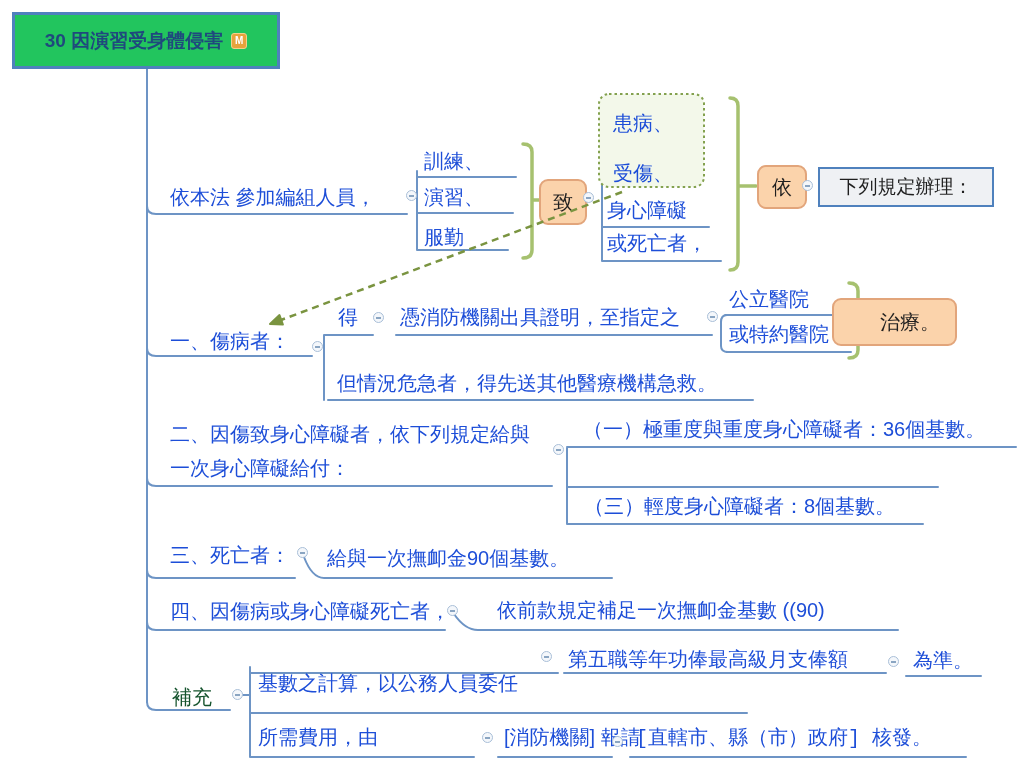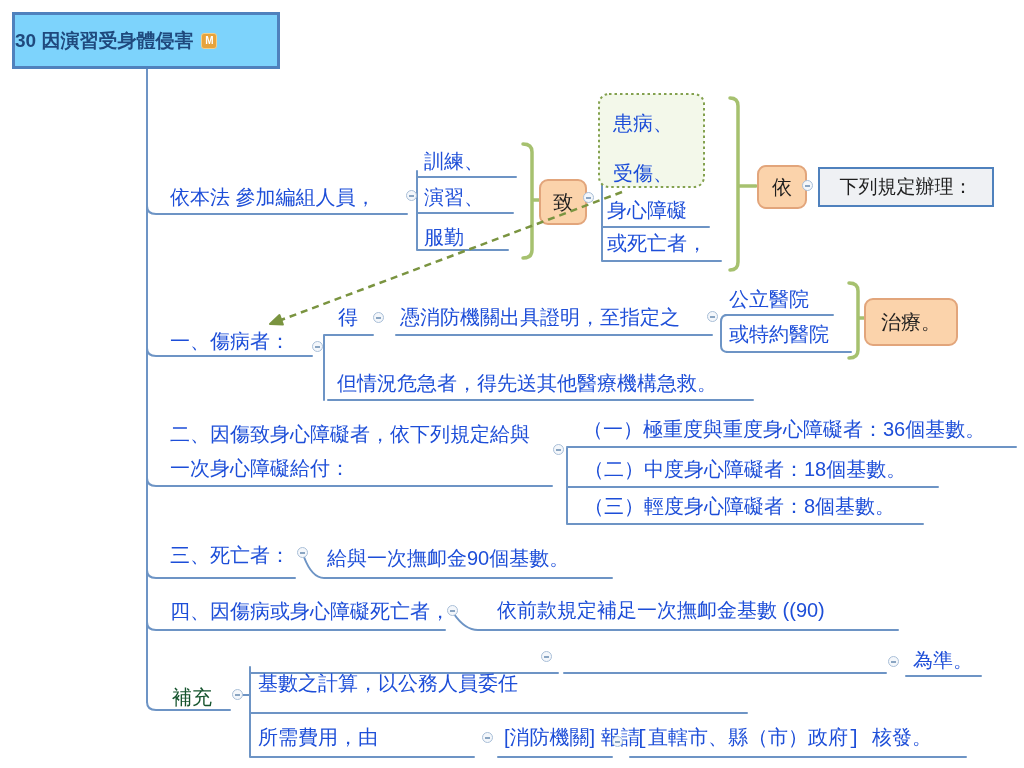--- a/index.html
+++ b/index.html
@@ -7,21 +7,21 @@
           font-family:"Liberation Sans","DejaVu Sans",sans-serif;color:#1f1f1f;}
   svg.layer{position:absolute;left:0;top:0;width:1024px;height:768px;pointer-events:none;}
   .node{position:absolute;font-size:20px;line-height:26px;white-space:nowrap;color:#1d4ed8;}
   .wrap2{white-space:pre-line;line-height:34px;}
   .blue-text{color:#14532d;}
   .obox{position:absolute;display:flex;align-items:center;justify-content:center;
         background:#fbd3ab;border:2px solid #e2a57b;border-radius:9px;font-size:20px;color:#1f1f1f;}
   .rulebox{position:absolute;display:flex;align-items:center;justify-content:center;
         background:#eff1f4;border:2px solid #4f81bd;font-size:19px;color:#1f1f1f;}
   .rootbox{position:absolute;left:12px;top:12px;width:262px;height:51px;
-        background:#7dd3fc;border:3px solid #4f81bd;display:flex;align-items:center;
+        background:#22c55e;border:3px solid #4f81bd;display:flex;align-items:center;justify-content:center;
         font-size:19px;font-weight:bold;color:#1f497d;}
   .badge{display:inline-block;width:14px;height:14px;margin-left:8px;border-radius:3px;
         background:#e7a33c;border:1px solid #f3cf8a;color:#fff;font-size:10px;font-weight:bold;
         line-height:14px;text-align:center;}
   .minus{position:absolute;width:11px;height:11px;border-radius:50%;
         background:#f4f7fb;border:1px solid #a9bfd8;box-sizing:border-box;}
   .minus::after{content:"";position:absolute;left:2px;top:4px;width:5px;height:1.5px;background:#8aa5c2;}
 </style>
 </head>
 <body>
@@ -88,40 +88,40 @@
   <div class="rulebox" style="left:818px;top:167px;width:172px;height:36px;">
     <span>下列規定辦理：</span>
   </div>
 
   <div class="node" style="left:170px;top:328px;">一、傷病者：</div>
   <div class="node" style="left:338px;top:304px;">得</div>
   <div class="node" style="left:400px;top:304px;">憑消防機關出具證明，至指定之</div>
   <div class="node" style="left:729px;top:286px;">公立醫院</div>
   <div class="node" style="left:729px;top:321px;">或特約醫院</div>
 
-  <div class="obox" style="left:864px;top:298px;width:90px;height:44px;">
+  <div class="obox" style="left:832px;top:298px;width:90px;height:44px;padding-left:31px;">
     <span>治療。</span>
   </div>
 
   <div class="node" style="left:337px;top:370px;">但情況危急者，得先送其他醫療機構急救。</div>
 
   <div class="node wrap2" style="left:170px;top:417px;">二、因傷致身心障礙者，依下列規定給與
 一次身心障礙給付：</div>
   <div class="node" style="left:583px;top:416px;">（一）極重度與重度身心障礙者：36個基數。</div>
-  <div class="node" style="left:584px;top:456px;">（二）中度身心障礙者：18個基數。</div>
   <div class="node" style="left:584px;top:493px;">（三）輕度身心障礙者：8個基數。</div>
 
   <div class="node" style="left:170px;top:542px;">三、死亡者：</div>
   <div class="node" style="left:327px;top:545px;">給與一次撫卹金90個基數。</div>
 
   <div class="node" style="left:170px;top:598px;">四、因傷病或身心障礙死亡者，</div>
   <div class="node" style="left:497px;top:597px;">依前款規定補足一次撫卹金基數  ((90)</div>
 
   <div class="node blue-text" style="left:172px;top:684px;">補充</div>
   <div class="node" style="left:258px;top:670px;">基數之計算，以公務人員委任</div>
+  <div class="node" style="left:568px;top:646px;">第五職等年功俸最高級月支俸額</div>
   <div class="node" style="left:913px;top:647px;">為準。</div>
   <div class="node" style="left:258px;top:724px;">所需費用，由</div>
   <div class="node" style="left:504px;top:724px;">[消防機關] 報請</div>
   <div class="node" style="left:636px;top:726px;font-family:Liberation Mono, monospace;">[直轄市、縣（市）政府] 核發。</div>
 
   <span class="minus" style="left:406px;top:190px;"></span>
   <span class="minus" style="left:583px;top:192px;"></span>
   <span class="minus" style="left:802px;top:180px;"></span>
   <span class="minus" style="left:312px;top:341px;"></span>
   <span class="minus" style="left:373px;top:312px;"></span>

